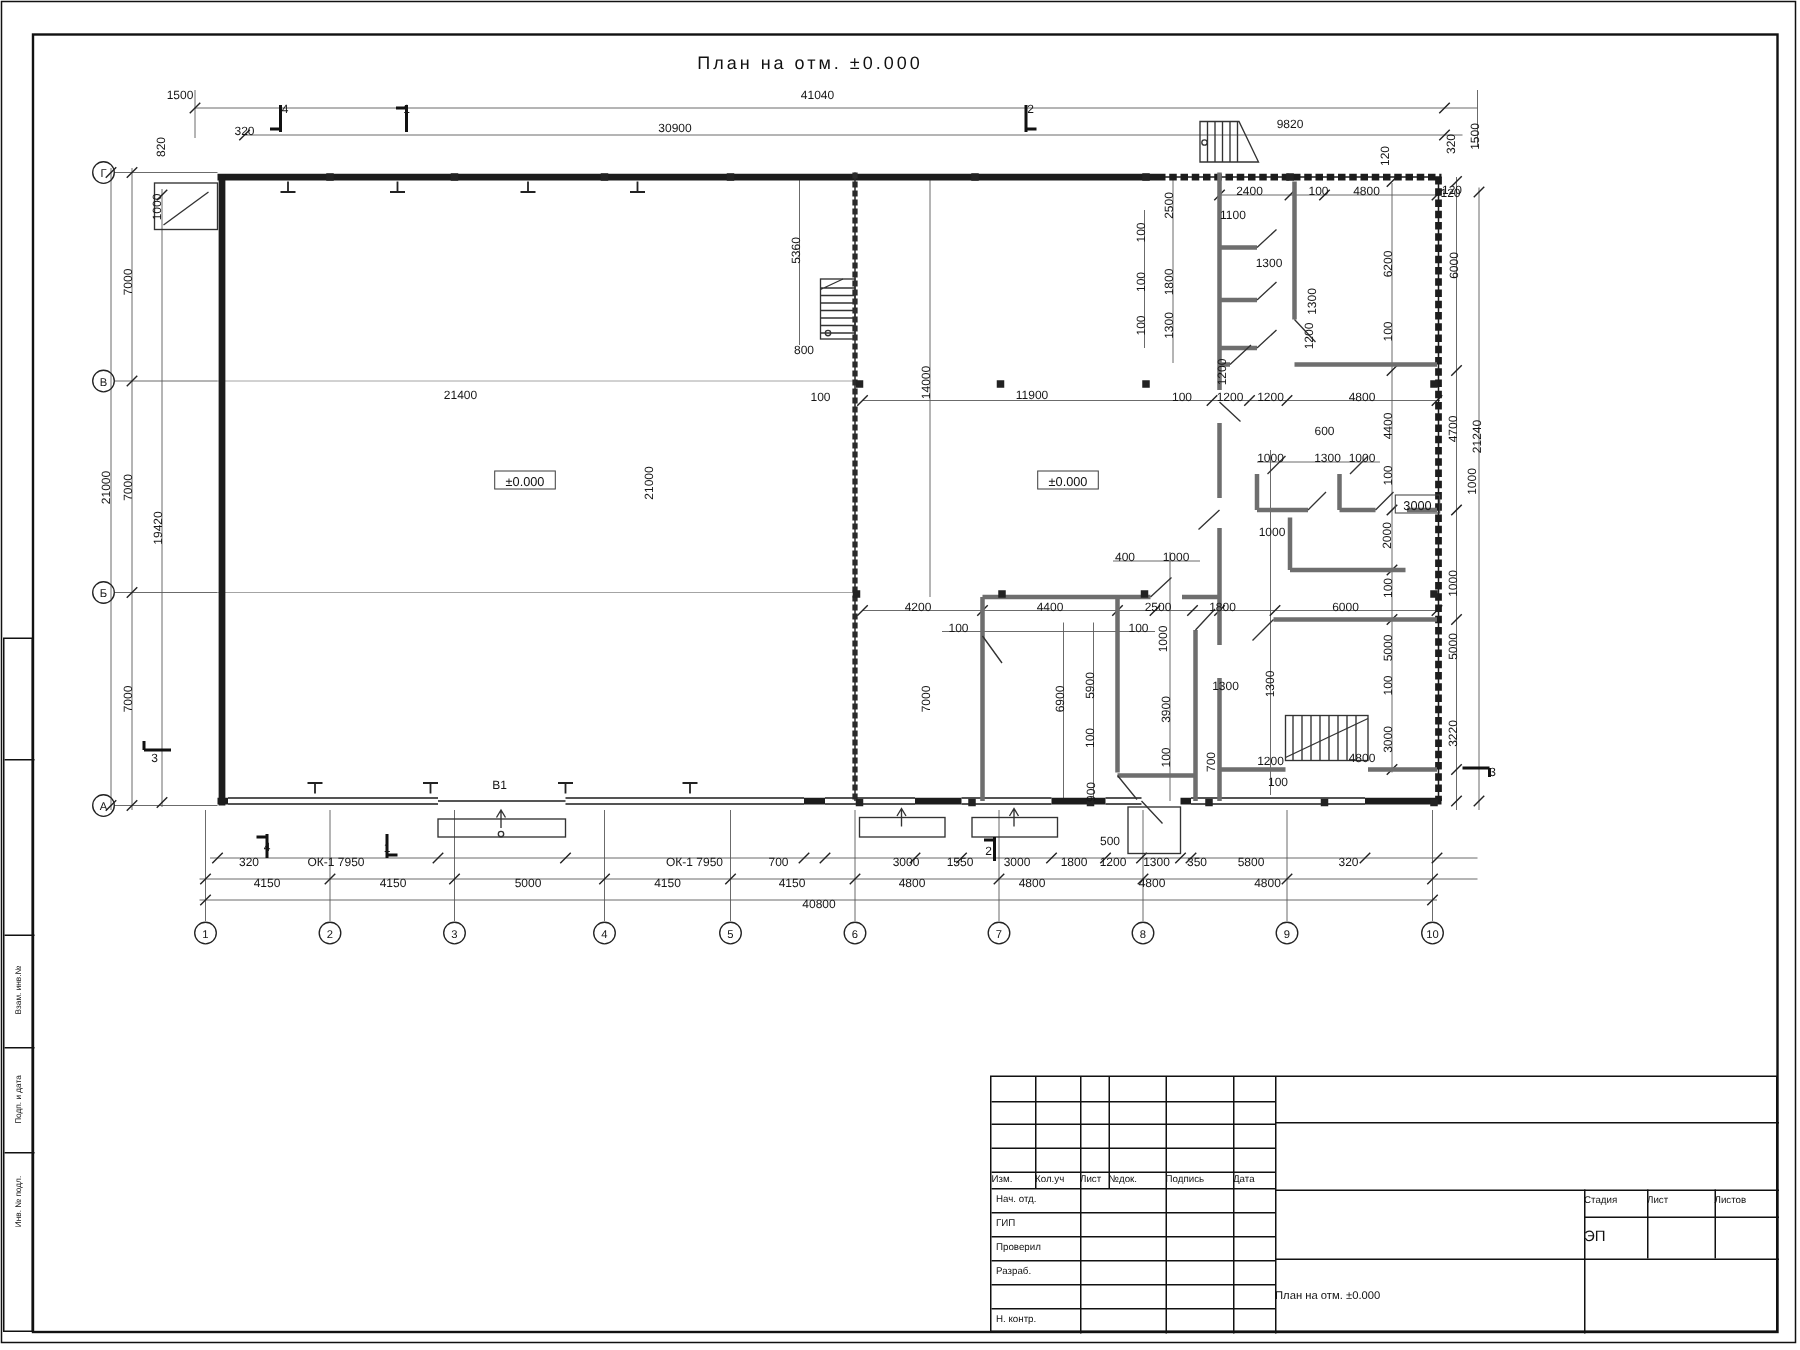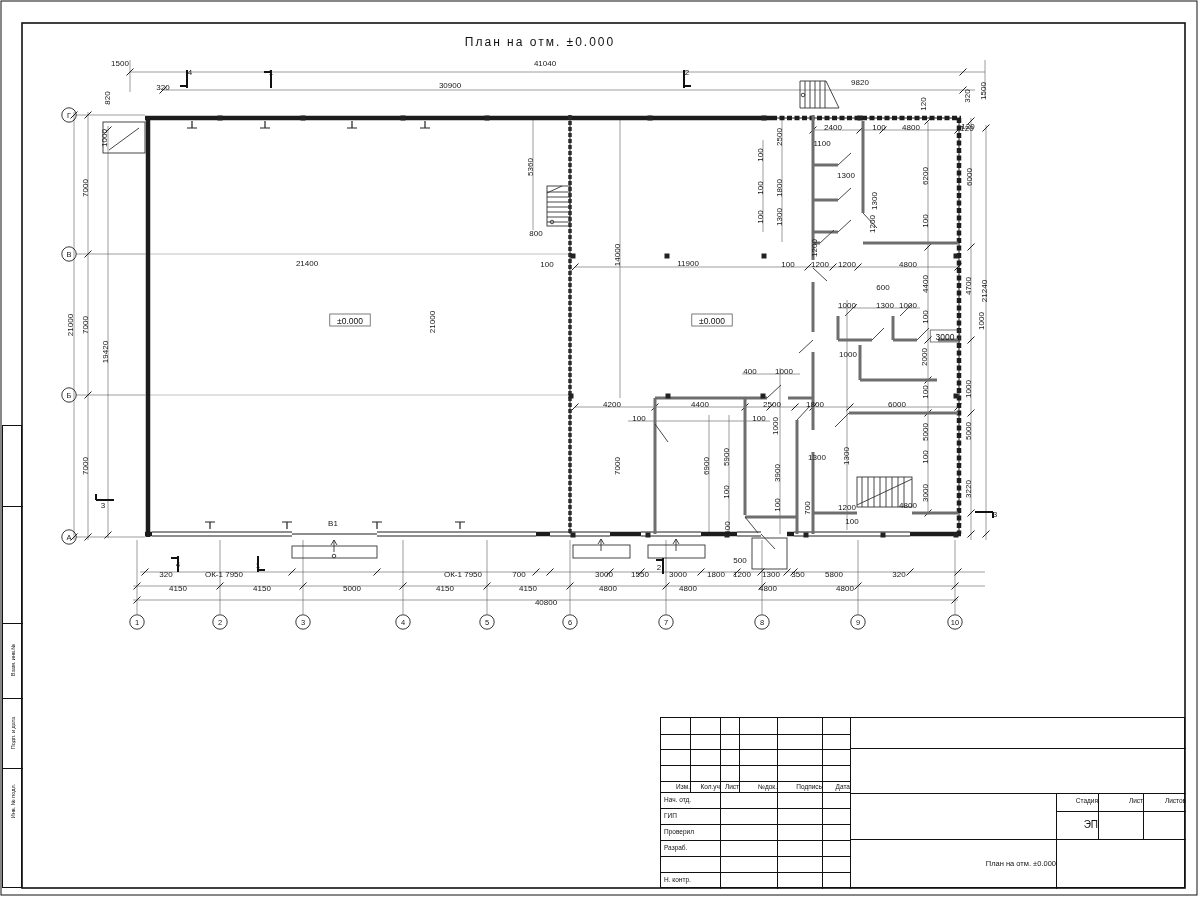--- a/index.html
+++ b/index.html
@@ -7,21 +7,21 @@
   #page{position:relative;width:1200px;height:900px;}
   svg{position:absolute;left:0;top:0;}
   .dim{font:8px "Liberation Sans",sans-serif;fill:#161616;text-anchor:middle;}
   .bub{font:7.5px "Liberation Sans",sans-serif;fill:#161616;text-anchor:middle;}
   .ttl{font:12px "Liberation Sans",sans-serif;fill:#111;text-anchor:middle;letter-spacing:2px;}
   .boxtxt{font:8.5px "Liberation Sans",sans-serif;fill:#111;text-anchor:middle;}
   
   #stamp{position:absolute;left:660px;top:717px;width:525px;height:171px;border:1.6px solid #111;box-sizing:border-box;}
   .ln{position:absolute;background:#111;}
   .cell{position:absolute;font-size:6.5px;line-height:1;white-space:nowrap;}
-  .cellc{text-align:right;}
+  .cellc{text-align:left;}
   #strip{position:absolute;left:2px;top:425px;width:20px;height:463px;border:1px solid #111;box-sizing:border-box;}
   .rot{position:absolute;transform:rotate(-90deg);transform-origin:center;font-size:5.5px;white-space:nowrap;}
 </style>
 </head>
 <body>
 <div id="page">
 
 <svg width="1200" height="900" viewBox="0 0 1200 900">
 
   <g stroke="#111" fill="none">

